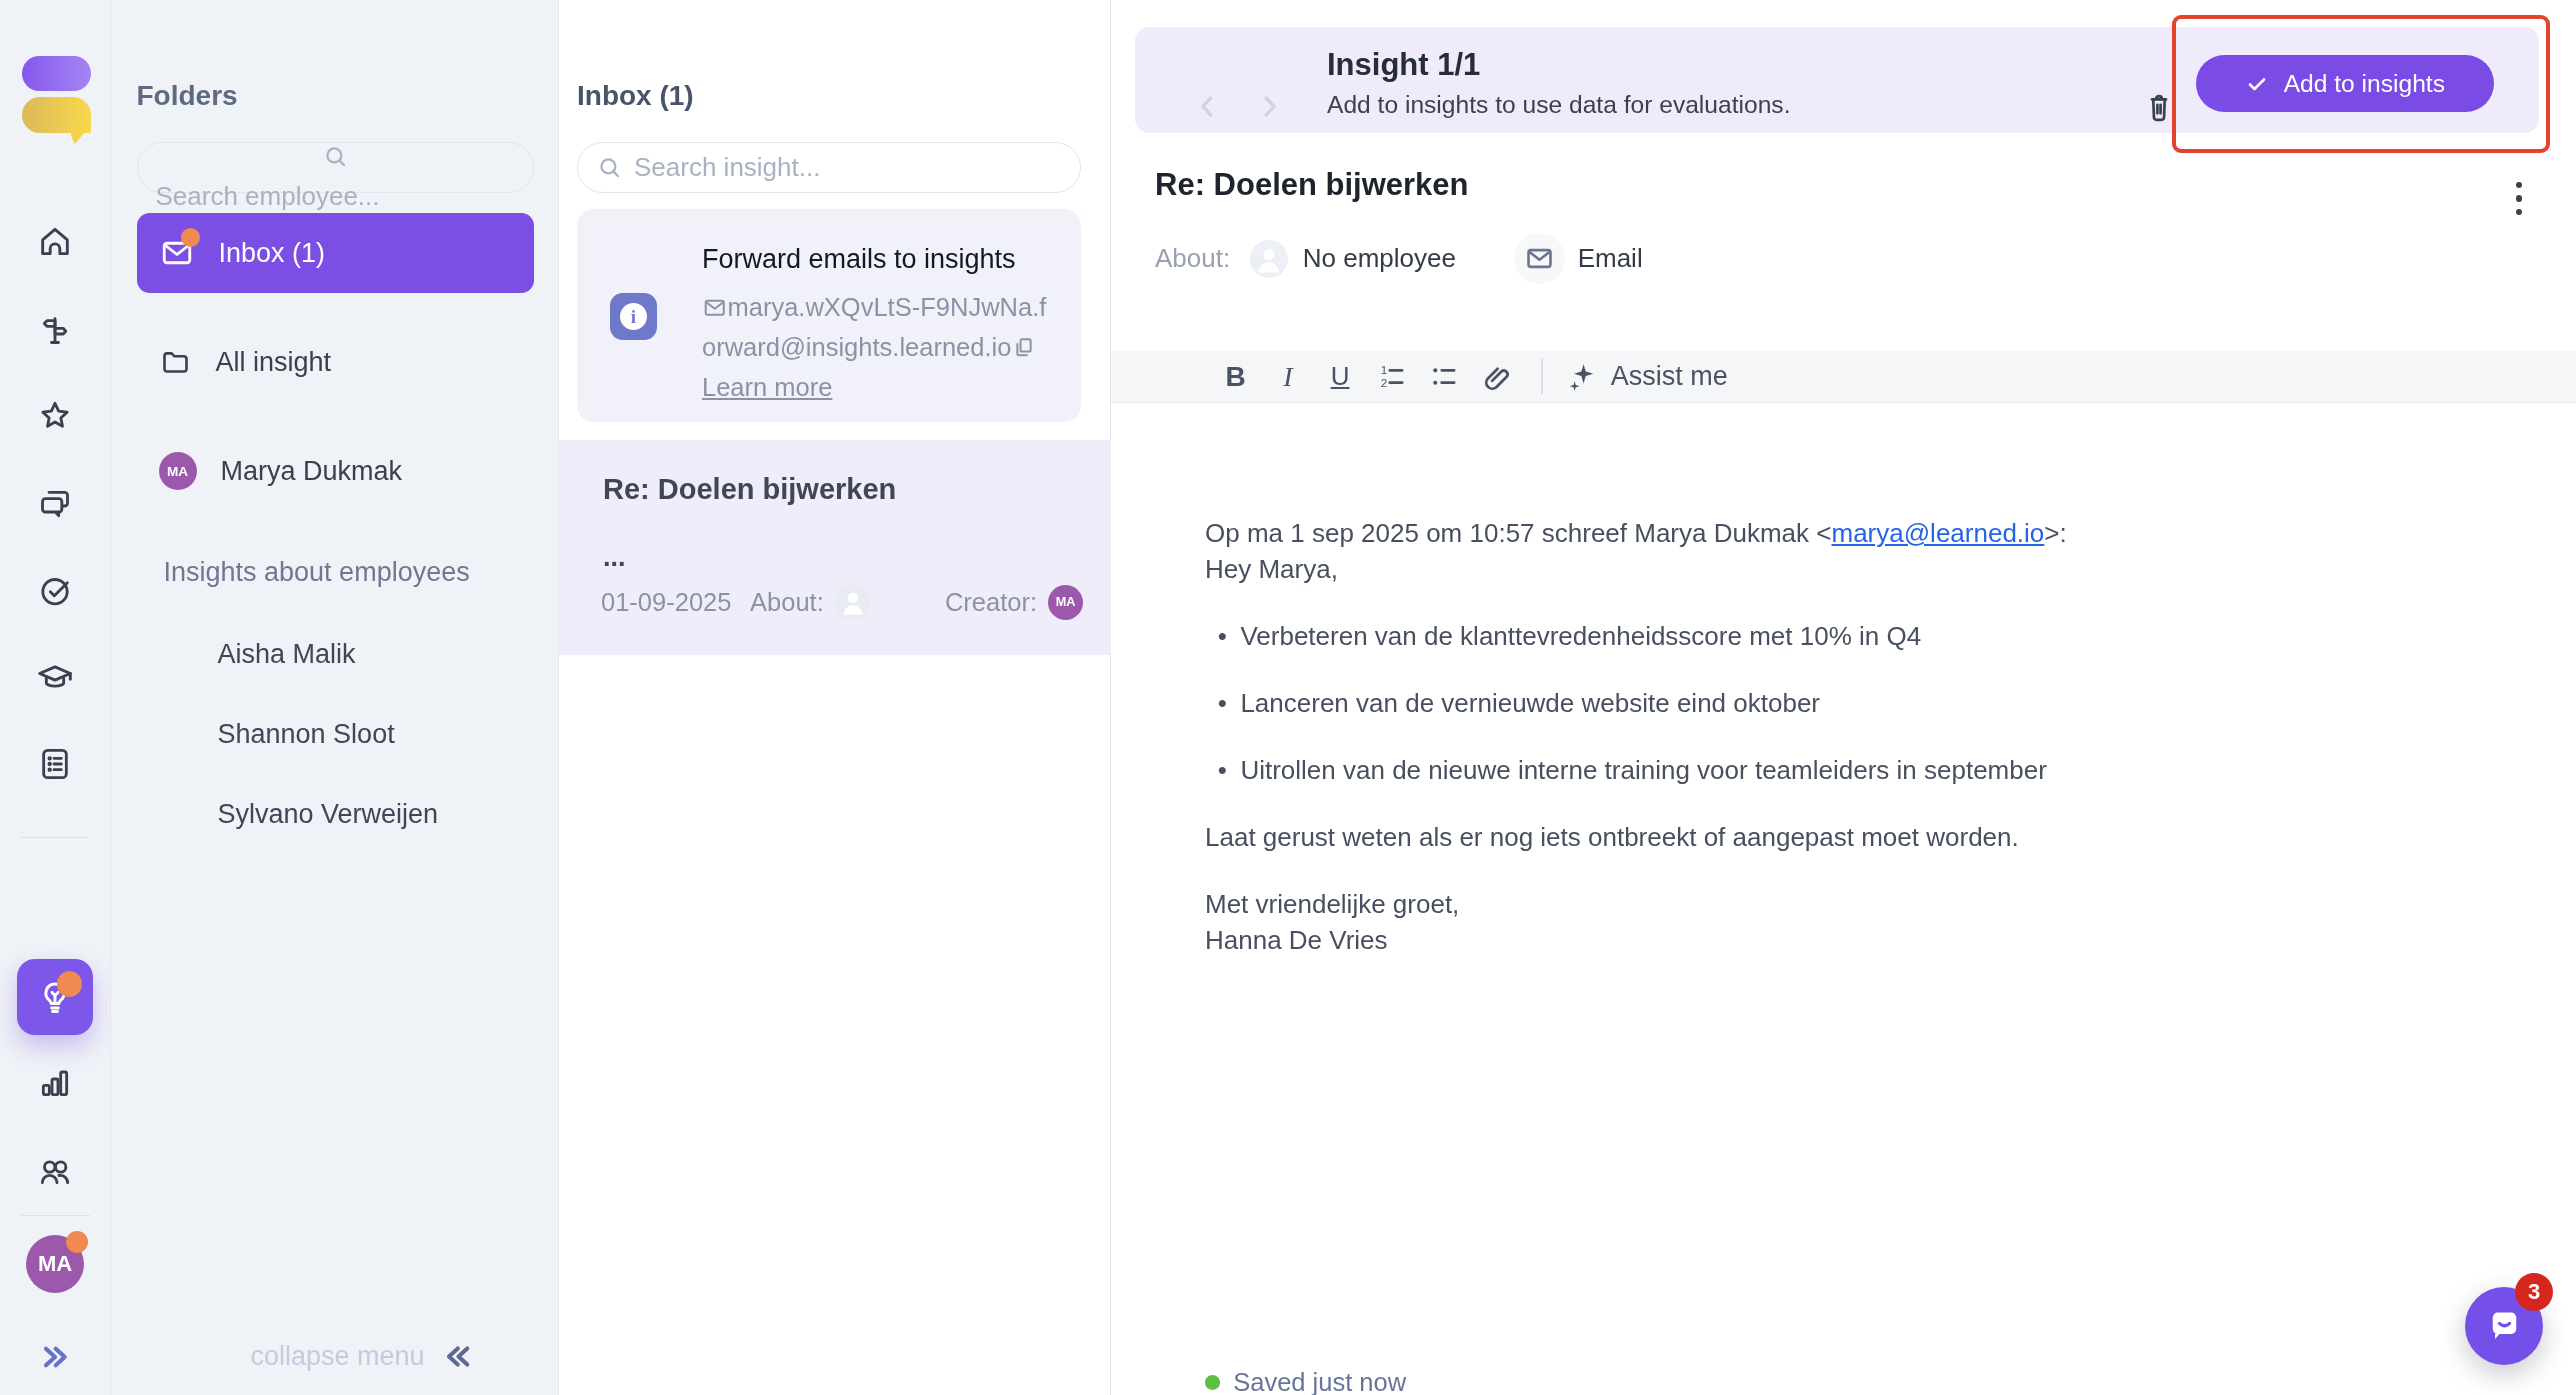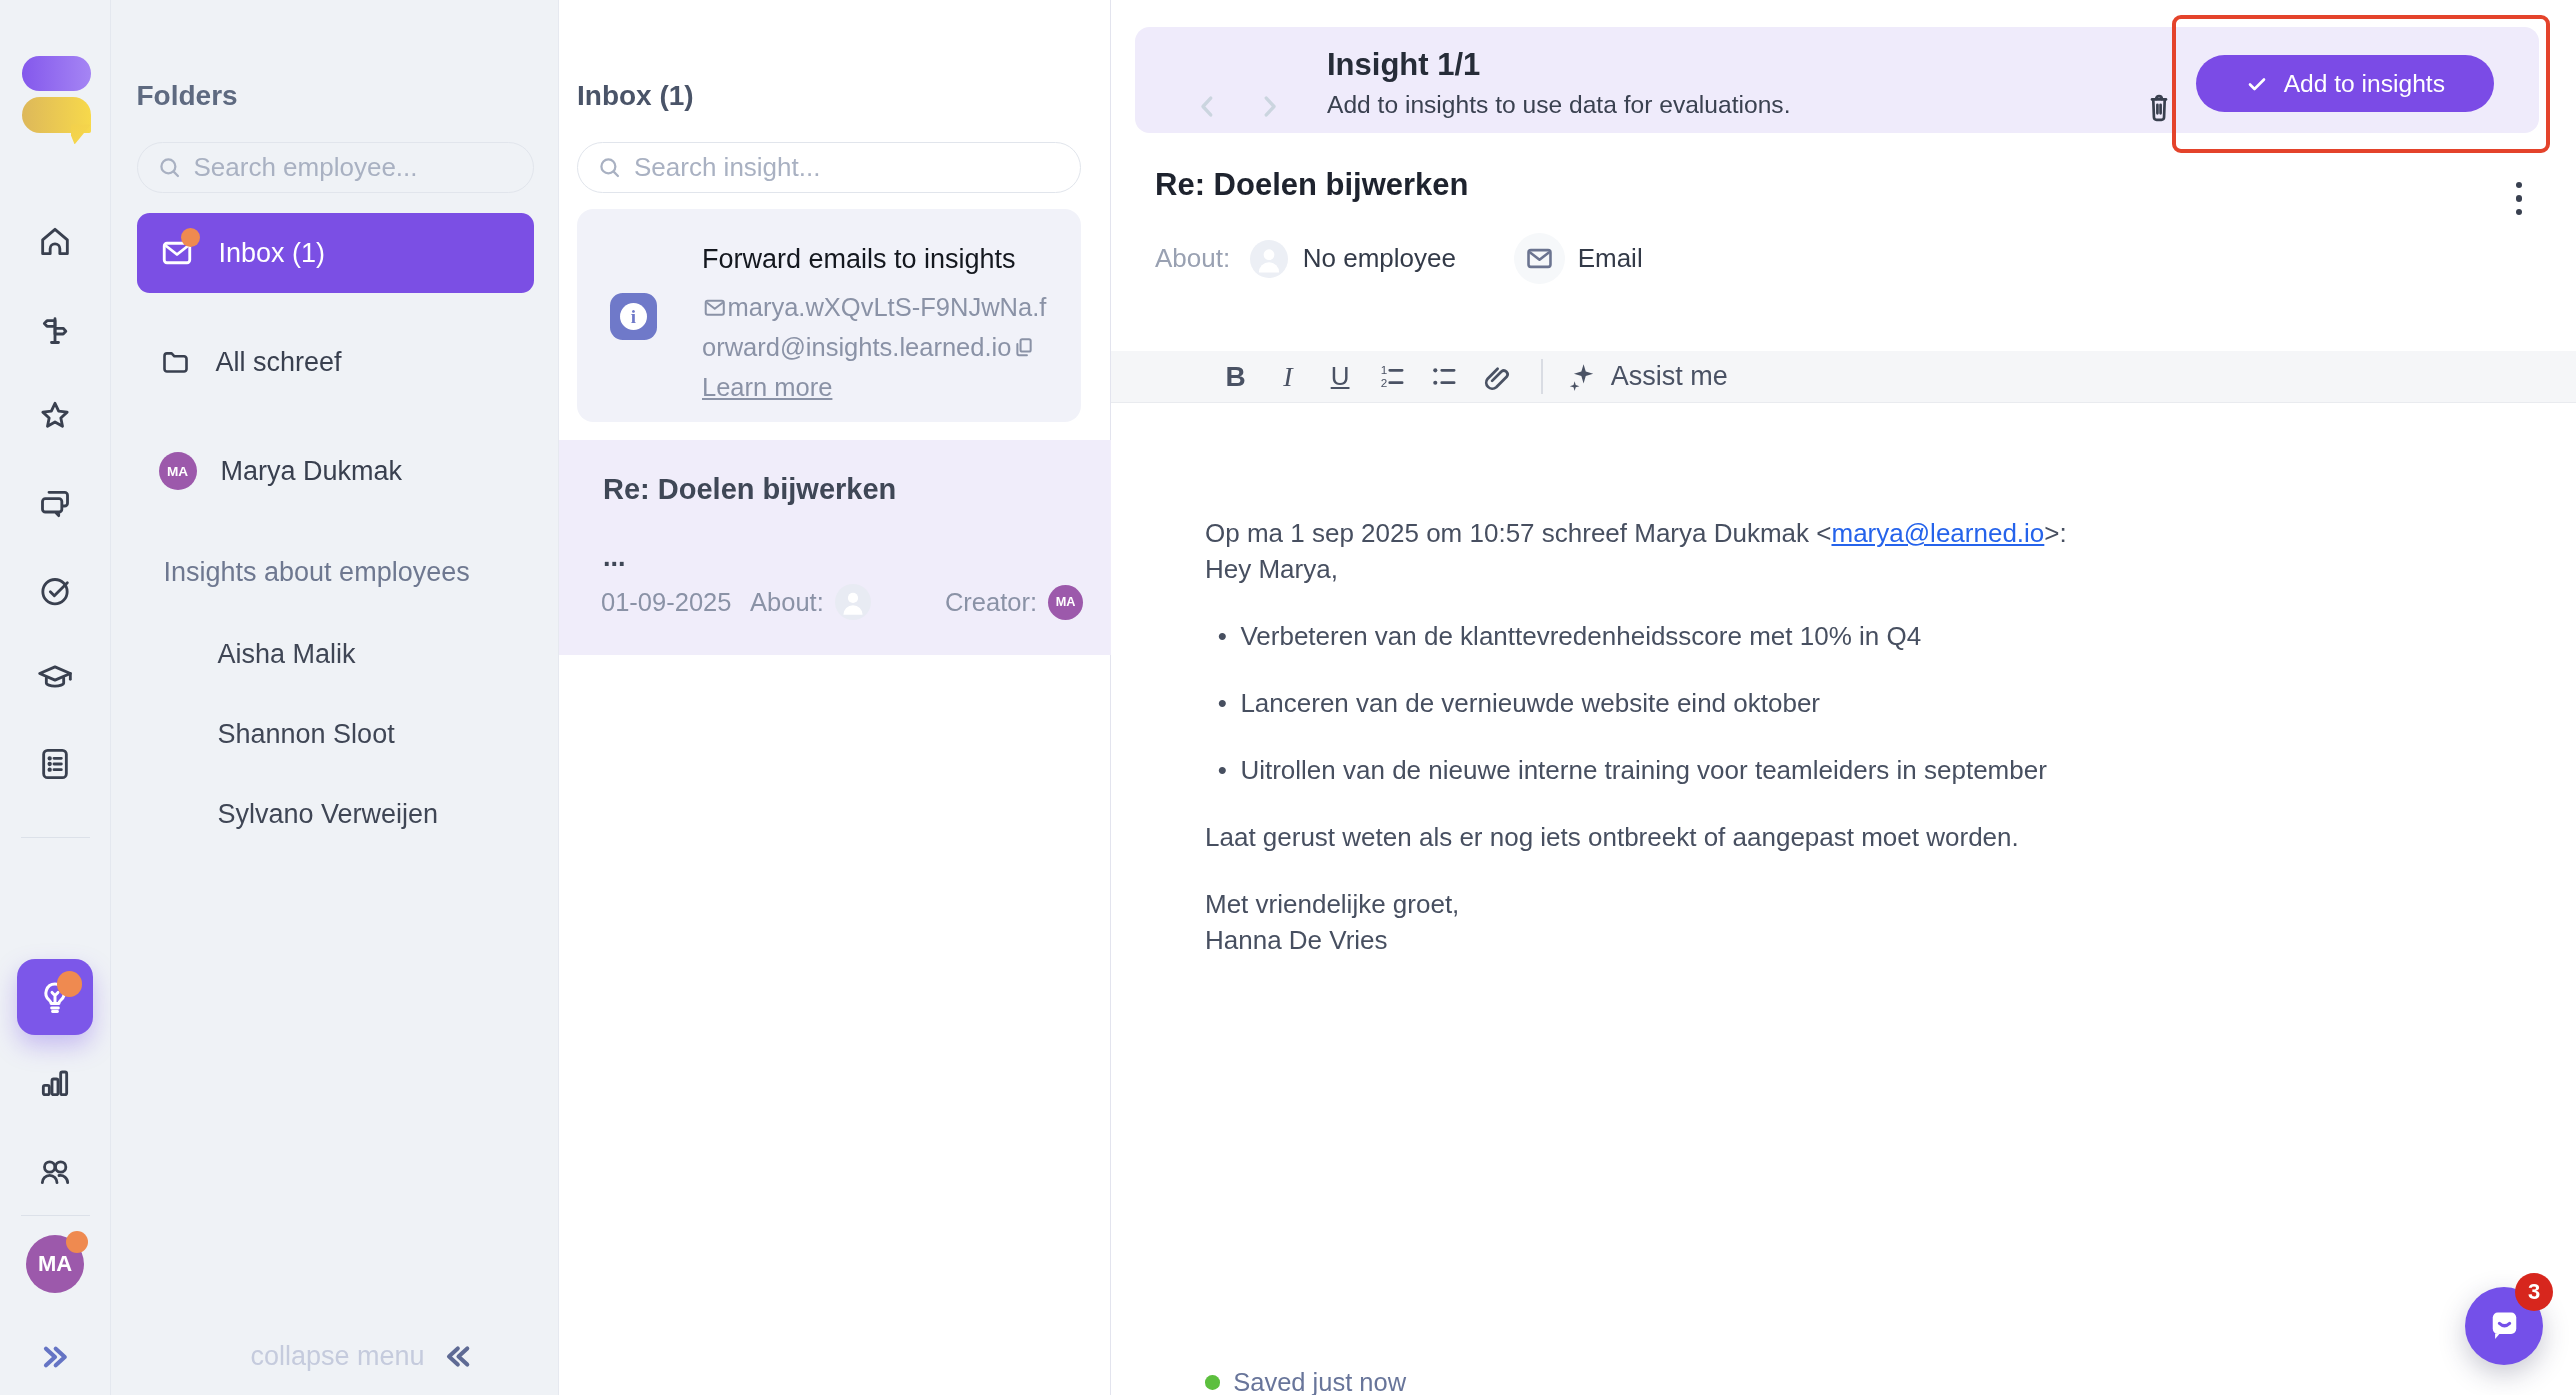--- a/index.html
+++ b/index.html
@@ -27,21 +27,21 @@
     color:#fff; font-size:22px; font-weight:600; display:flex; align-items:center; justify-content:center; cursor:pointer; }
   .rail-avatar-dot { position:absolute; right:-3.6px; top:-3.6px; width:22px; height:22px; border-radius:50%; background:#EF8A50; }
   .rail-expand { position:absolute; left:37px; top:1339px; cursor:pointer; }
   .rail-expand svg { width:36px; height:36px; stroke:#6574C4; stroke-width:2.8; fill:none; stroke-linecap:round; stroke-linejoin:round; }
 
   
   .folders { position:relative; width:448px; height:100%; background:#EFF2F6; border-right:0.9px solid #E6E9F0; flex:none; }
   .panel-title { position:absolute; left:25.5px; top:80px; font-size:28px; font-weight:700; color:#5E6A80; }
   .search-pill { position:absolute; left:25.5px; top:142px; height:51px; border:1.8px solid #E1E5EC; border-radius:25.5px;
     display:flex; align-items:center; padding:0 18px; gap:11px; background:transparent; }
-  .folders .search-pill { width:397px; }
+  .folders .search-pill { width:397px;flex-direction:column; }
   .search-pill svg { width:27px; height:27px; stroke:#A9B1C2; fill:none; stroke-width:2; stroke-linecap:round; flex:none; }
   .search-pill input { border:none; outline:none; background:transparent; font-size:26px; color:#39404F; width:100%;
     font-family:inherit; }
   .search-pill input::placeholder { color:#A9B1C2; }
   .inbox-btn { position:absolute; left:25.5px; top:213px; width:397px; height:80px; border-radius:12.7px; background:#7B4FE4;
     display:flex; align-items:center; padding:0 22px; gap:24px; cursor:pointer; }
   .inbox-btn .mailwrap { position:relative; width:36px; height:36px; flex:none; }
   .inbox-btn svg { width:36px; height:36px; stroke:#fff; fill:none; stroke-width:1.9; stroke-linecap:round; stroke-linejoin:round; }
   .inbox-btn .dot { position:absolute; right:-5.5px; top:-7.3px; width:19px; height:19px; border-radius:50%; background:#EF8A50; }
   .inbox-btn span { color:#fff; font-size:27px; font-weight:500; }
@@ -253,21 +253,21 @@
           </svg>
         <div class="dot"></div>
       </div>
       <span>Inbox (1)</span>
     </div>
 
     <div class="f-row" style="top:333px">
       <svg viewBox="0 0 24 24">
           <path d="M4 7.2 a1.8 1.8 0 0 1 1.8 -1.8 h3.4 l2 2.1 h6.9 A1.8 1.8 0 0 1 20 9.3 v7.4 a1.8 1.8 0 0 1 -1.8 1.8 H5.8 A1.8 1.8 0 0 1 4 16.7 z"></path>
         </svg>
-      <span>All schreef</span>
+      <span>All insight</span>
     </div>
 
     <div class="f-row" style="top:442px">
       <div class="sm-avatar">
           <span>MA</span>
         </div>
       <span>Marya Dukmak</span>
     </div>
 
     <div class="sec-title">Insights about employees</div>

